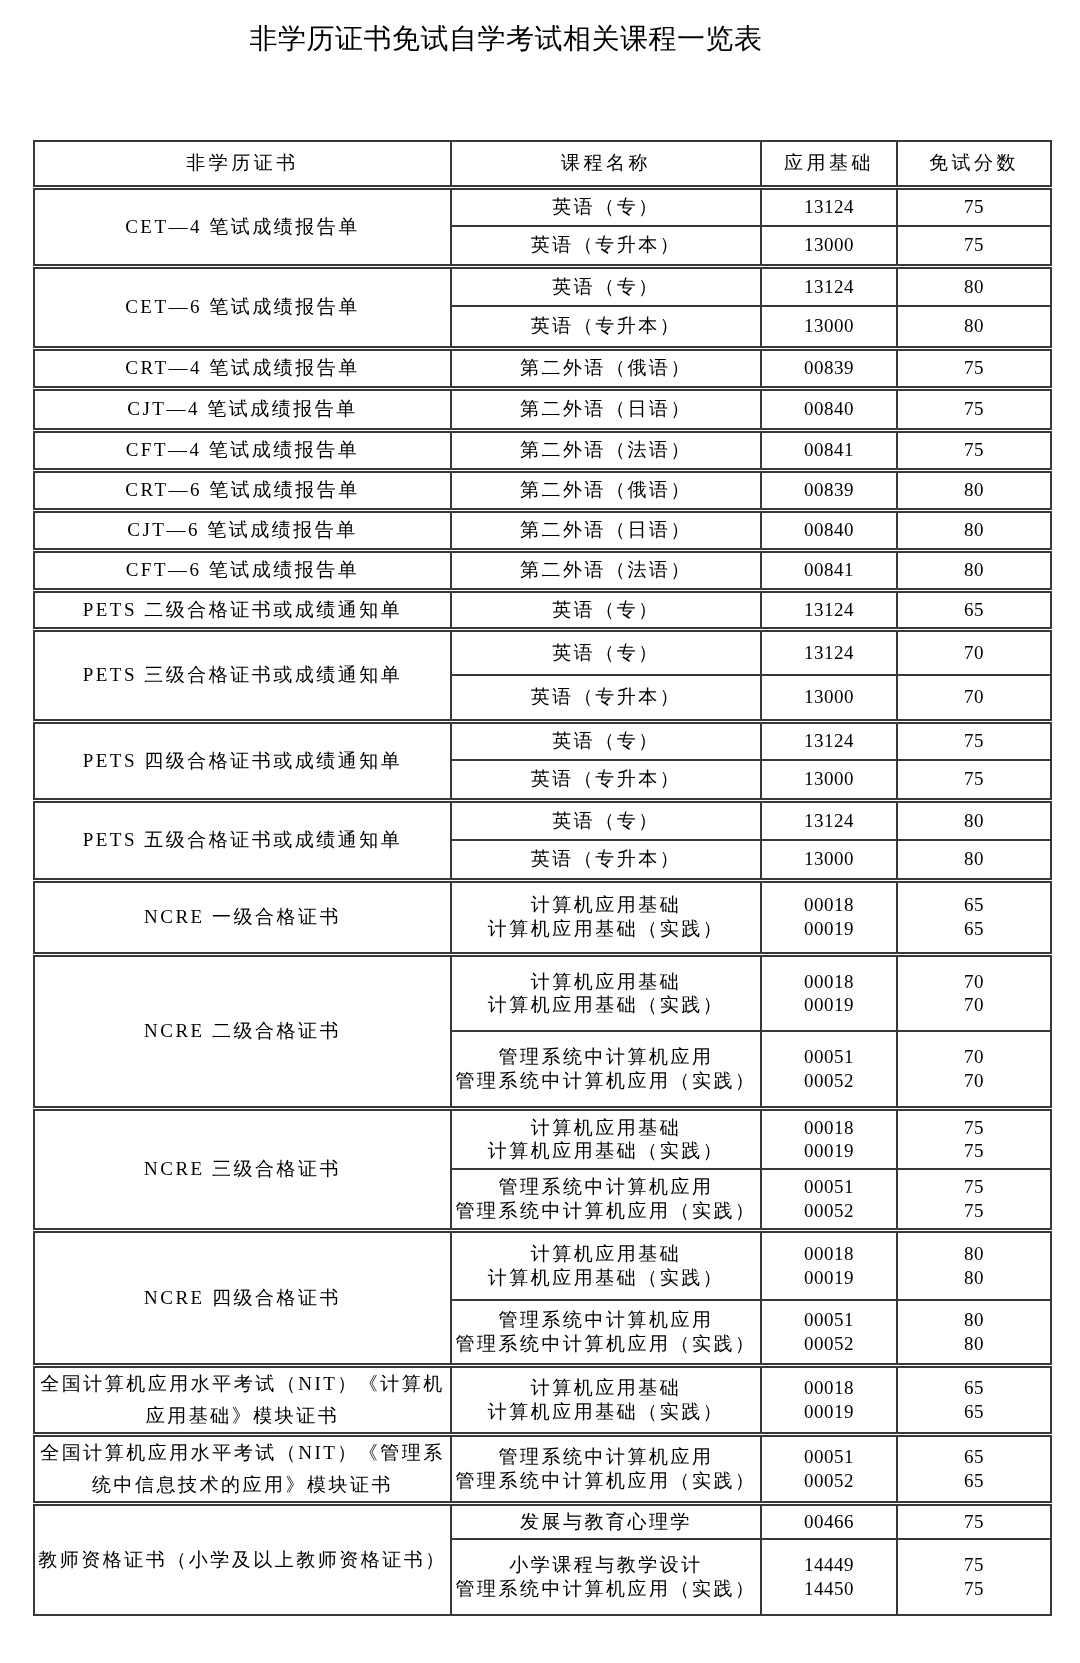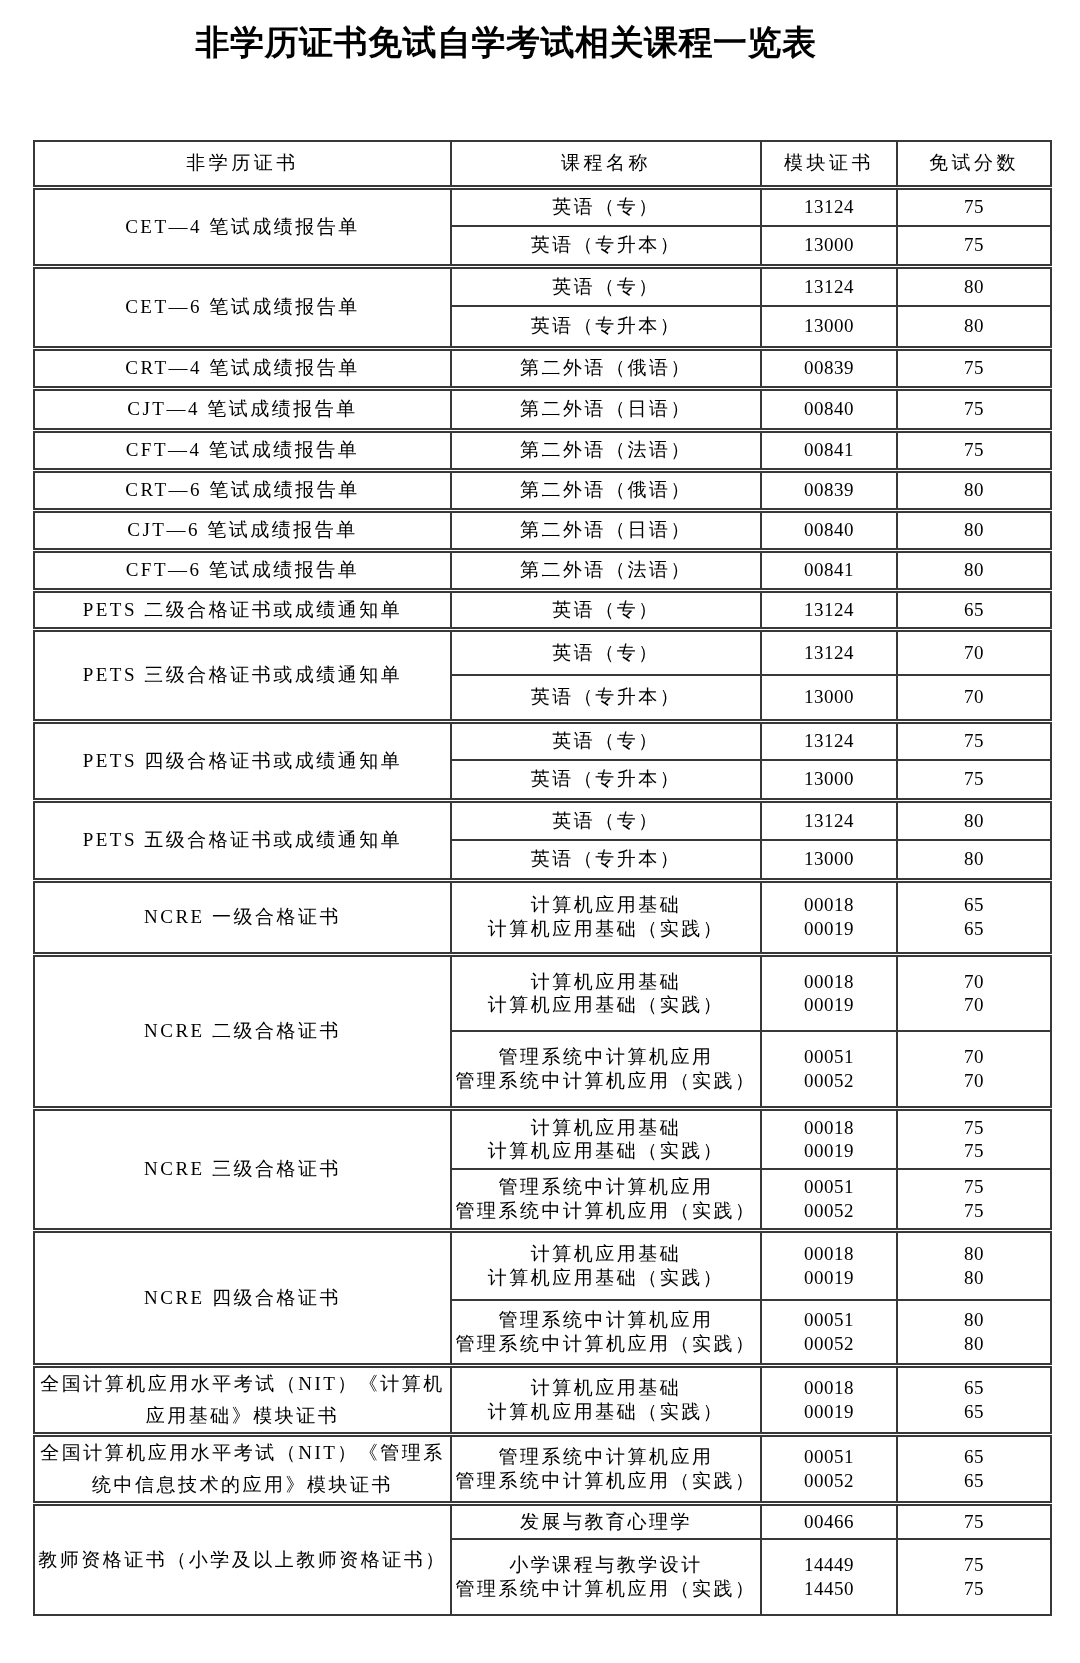--- a/index.html
+++ b/index.html
@@ -8,22 +8,22 @@
     background: #ffffff;
     position: relative;
     font-family: "Liberation Serif", "DejaVu Serif", serif;
     color: #000000;
     overflow: hidden;
   }
   .doc-title {
     position: absolute;
     top: 20px; left: 0; width: 1012px;
     text-align: center;
-    font-size: 34px;
-    font-weight: bold;
+    font-size: 28px;
+    font-weight: normal;
     letter-spacing: 0.5px;
     white-space: nowrap;
   }
   table.exam-table {
     position: absolute;
     top: 140px; left: 33px;
     border-collapse: collapse;
     table-layout: fixed;
     border: 2px solid #ec4899;
   }
@@ -77,21 +77,21 @@
             <span class="line">非学历证书</span>
           </div>
         </th>
       <th>
           <div class="stack">
             <span class="line">课程名称</span>
           </div>
         </th>
       <th>
           <div class="stack">
-            <span class="line">模块证书</span>
+            <span class="line">应用基础</span>
           </div>
         </th>
       <th>
           <div class="stack">
             <span class="line">免试分数</span>
           </div>
         </th>
     </tr>
   </thead>
   <tbody id="table-body">

